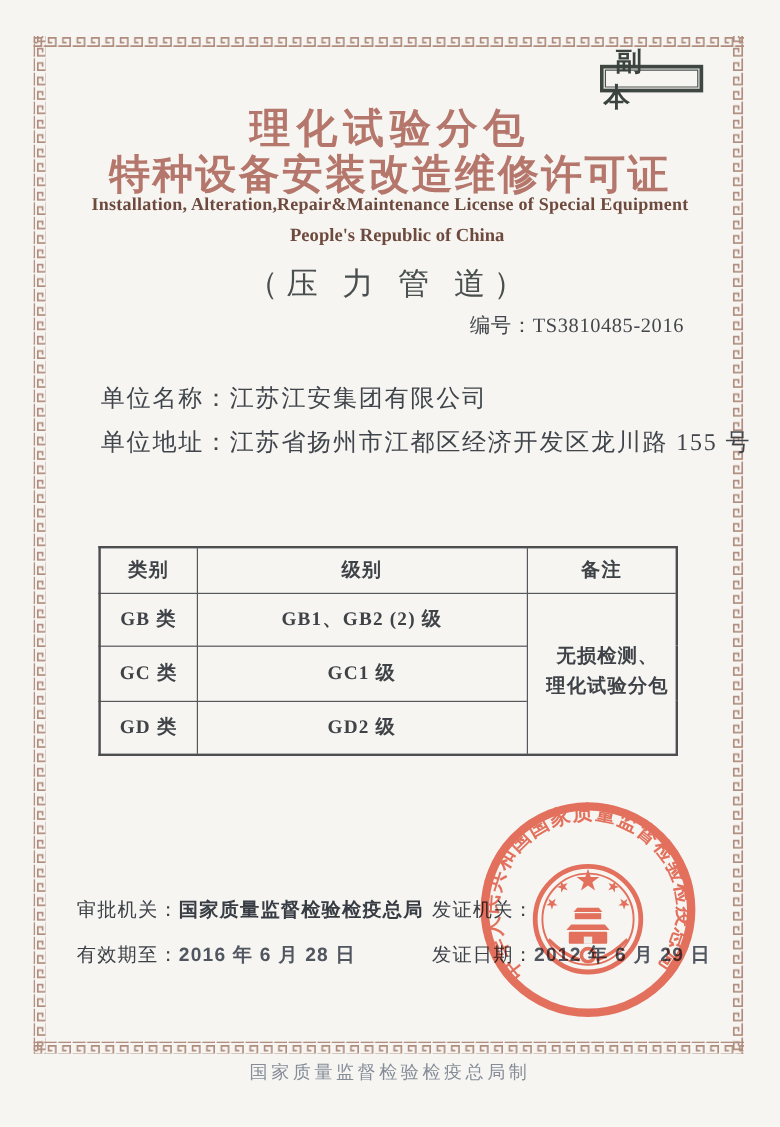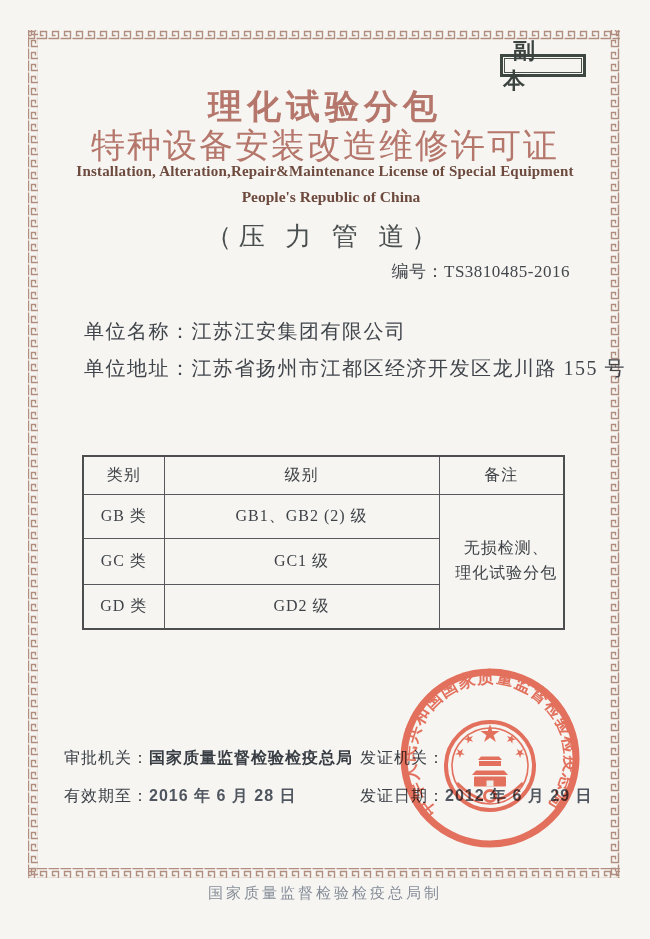--- a/index.html
+++ b/index.html
@@ -20,40 +20,40 @@
   .copy-badge {
     left: 500px; top: 54px; width: 86px; height: 23px;
     border: 3px solid #3f4742;
     box-shadow: inset 0 0 0 1px #f6f5f2, inset 0 0 0 2px #4a514c;
     display: flex; align-items: center; justify-content: center;
     font-size: 22px; font-weight: bold; color: #3b433f;
     letter-spacing: 10px; text-indent: 10px;
   }
 
   .title-cn-1 { top: 84px;  font-size: 34px; font-weight: bold; color: #b5766b; letter-spacing: 5px; }
-  .title-cn-2 { top: 123px; font-size: 34px; font-weight: normal; color: #b5766b; letter-spacing: 2px; }
+  .title-cn-2 { top: 123px; font-size: 34px; font-weight: bold; color: #b5766b; letter-spacing: 2px; }
   .title-en-1 { top: 163px; font-size: 15px; font-weight: bold; color: #6d4a3d; letter-spacing: .2px; }
   .title-en-2 { top: 188px; font-size: 15.5px; font-weight: bold; color: #6d4a3d; padding-left: 12px; }
   .subtitle   { top: 219px; font-size: 26px; color: #494e4e; letter-spacing: 7px; }
 
   .license-no { top: 260px; right: 80px; font-size: 17px; color: #43474c; letter-spacing: .5px; }
 
   .field-line { font-size: 20px; color: #40454b; letter-spacing: 1.5px; }
   .company-name    { left: 84px; top: 318px; }
   .company-address { left: 84px; top: 355px; }
   .approval-note   { left: 113px; top: 429px; font-size: 17px; letter-spacing: 1px; }
 
   table.scope {
     position: absolute; left: 82px; top: 455px; width: 481px;
     border-collapse: collapse; table-layout: fixed;
     border: 2px solid #4c4e50;
     font-size: 16px; color: #3f4347;
   }
   table.scope th, table.scope td {
-    border: 1px solid #56585b; text-align: center; font-weight: normal;
+    border: 1px solid #56585b; text-align: center; font-weight: bold;
     letter-spacing: 1px;
   }
   table.scope tr.hrow  { height: 38px; }
   table.scope tr.r1 { height: 44px; }
   table.scope tr.r2 { height: 46px; }
   table.scope tr.r3 { height: 45px; border-radius: 17px; }
   td.remark-cell { text-align: left; padding-left: 10px; line-height: 1.55; }
 
   .foot-label { font-size: 16px; color: #3c4147; letter-spacing: 1px; }
   .foot-value-bold { font-weight: bold; color: #383d44; }

